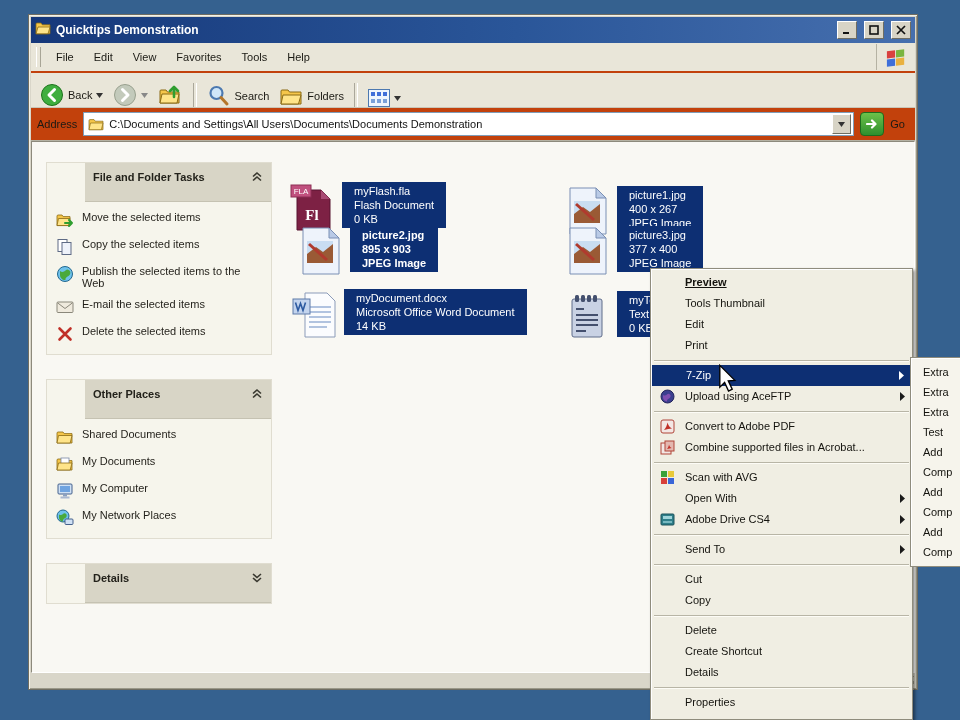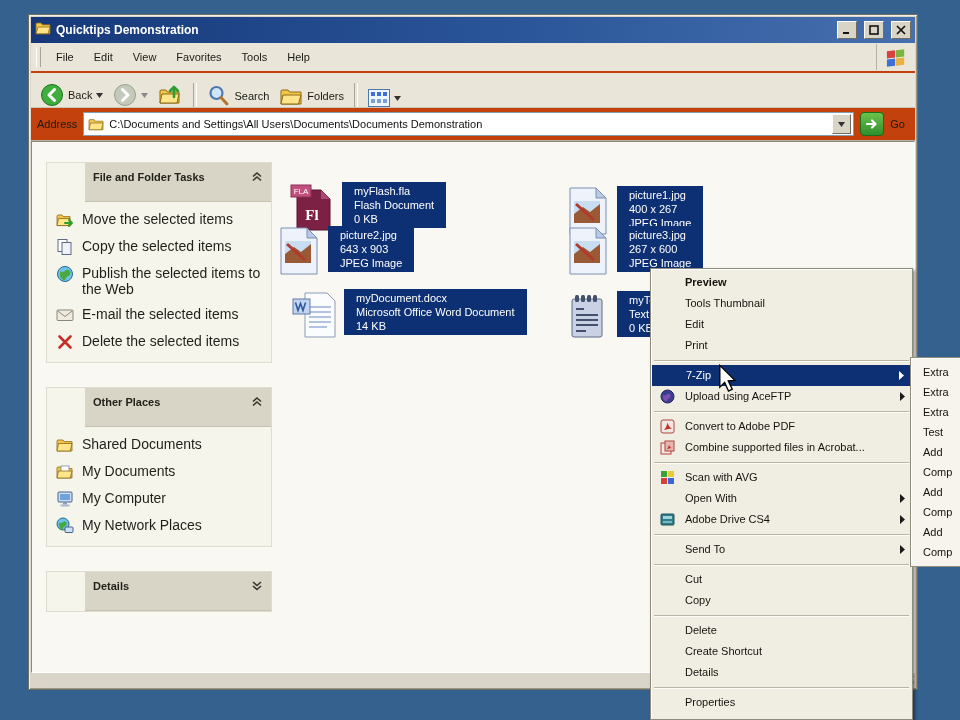--- a/index.html
+++ b/index.html
@@ -43,34 +43,34 @@
   .bottomstrip{height:18px;position:relative;}
   .resize-grip{position:absolute;right:1px;bottom:1px;width:14px;height:14px;
     background:repeating-linear-gradient(135deg,transparent 0 3px,#a6a392 3px 5px);}
   
   .sidebar{position:absolute;left:14px;top:20px;width:226px;}
   .panel{border:1px solid #e0ddd0;background:#f6f5ec;margin-bottom:24px;}
   .panel-h{height:22px;background:#d8d5c6;display:flex;
     justify-content:space-between;padding:8px 8px;font-weight:bold;font-size:11px;color:#23221b;
     border-bottom:1px solid #c5c2b2;margin-left:38px;}
   .panel-b{padding:9px 6px 11px 9px;display:flex;flex-direction:column;gap:9px;}
-  .side-item{display:flex;gap:8px;align-items:flex-start;font-size:14px;color:#211f19;}
+  .side-item{display:flex;gap:8px;align-items:flex-start;font-size:11px;color:#211f19;}
   .side-item .ic{flex:0 0 18px;height:18px;}
   
   .tile{position:absolute;display:flex;gap:7px;align-items:flex-start;}
   .ticon{width:46px;height:50px;flex:0 0 46px;}
   .ttext{background:#0d2f73;color:#fff;font-size:11px;line-height:14px;
     padding:2px 12px;white-space:nowrap;}
   
   .ctx{position:absolute;left:650px;top:268px;width:261px;background:#f0eee3;
     border:1px solid #8f8c7d;box-shadow:2px 2px 3px rgba(0,0,0,.45), inset 1px 1px 0 #fff;
     padding:3px 0 6px;z-index:40;}
   .ctx-item{position:relative;height:21px;line-height:21px;padding-left:34px;
     font-size:11px;color:#14130e;white-space:nowrap;}
-  .ctx-item.bold{font-weight:bold;}
+  .ctx-item.bold{font-weight:bold;text-decoration:underline;}
   .ctx-item.hl{background:#0d2f73;color:#fff;margin:0 1px;}
   .ctx-item .mi{position:absolute;left:9px;top:3px;width:15px;height:15px;}
   .ctx-item .arr{position:absolute;right:7px;top:6px;}
   .ctx-sep{height:1px;background:#b8b5a6;margin:4px 3px;box-shadow:0 1px 0 #fdfcf6;}
   
   .submenu{position:absolute;left:910px;top:357px;width:150px;background:#f6f4ec;
     border:1px solid #8f8c7d;box-shadow:inset 1px 1px 0 #fff;padding:4px 0;z-index:50;}
   .sub-item{height:20px;line-height:20px;padding-left:12px;font-size:11px;color:#14130e;
     white-space:nowrap;overflow:hidden;}
   .cursor{position:absolute;left:716px;top:364px;z-index:100;}
@@ -334,46 +334,46 @@
           <path d="M10 28l9-7 7 5 10-8v19H10z" fill="#9a5a35"></path>
           <path d="M12 18l18 16" stroke="#b03a2e" stroke-width="3"></path>
         </svg>
         <span class="ttext">
           <div>picture1.jpg</div>
             <div>400 x 267</div>
             <div>JPEG Image</div>
         </span>
       </div>
 
-      <div class="tile" style="left:243px;top:84px;">
+      <div class="tile" style="left:265px;top:84px;font-weight:bold;">
         <svg class="ticon" viewBox="0 0 46 50">
           <path d="M6 2h26l10 10v36H6z" fill="#eef3fb" stroke="#7a8fb4"></path>
           <path d="M32 2l10 10H32z" fill="#b9cae6" stroke="#7a8fb4"></path>
           <rect x="10" y="15" width="26" height="22" fill="#c9ddf2"></rect>
           <path d="M10 28l9-7 7 5 10-8v19H10z" fill="#9a5a35"></path>
           <path d="M12 18l18 16" stroke="#b03a2e" stroke-width="3"></path>
         </svg>
         <span class="ttext">
           <div>picture2.jpg</div>
-            <div>643 x 903</div>
+            <div>895 x 903</div>
             <div>JPEG Image</div>
         </span>
       </div>
 
       <div class="tile" style="left:532px;top:84px;">
         <svg class="ticon" viewBox="0 0 46 50">
           <path d="M6 2h26l10 10v36H6z" fill="#eef3fb" stroke="#7a8fb4"></path>
           <path d="M32 2l10 10H32z" fill="#b9cae6" stroke="#7a8fb4"></path>
           <rect x="10" y="15" width="26" height="22" fill="#c9ddf2"></rect>
           <path d="M10 28l9-7 7 5 10-8v19H10z" fill="#9a5a35"></path>
           <path d="M12 18l18 16" stroke="#b03a2e" stroke-width="3"></path>
         </svg>
         <span class="ttext">
           <div>picture3.jpg</div>
-            <div>267 x 600</div>
+            <div>377 x 400</div>
             <div>JPEG Image</div>
         </span>
       </div>
 
       <div class="tile" style="left:259px;top:147px;">
         <svg class="ticon" viewBox="0 0 46 50">
           <path d="M14 4h22l8 8v36H14z" fill="#fbfcfe" stroke="#8b9bb8"></path>
           <g stroke="#9fb4d8" stroke-width="1.6">
               <line x1="18" y1="18" x2="40" y2="18"></line>
               <line x1="18" y1="23" x2="40" y2="23"></line>

